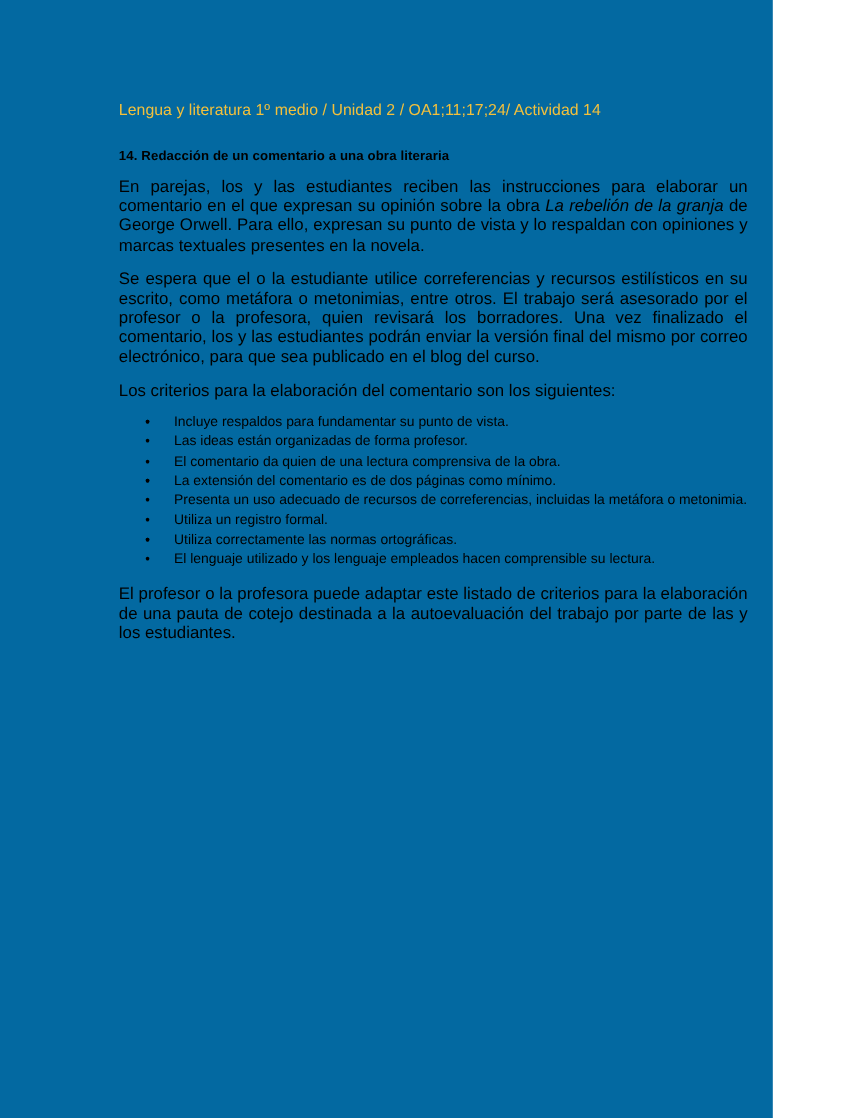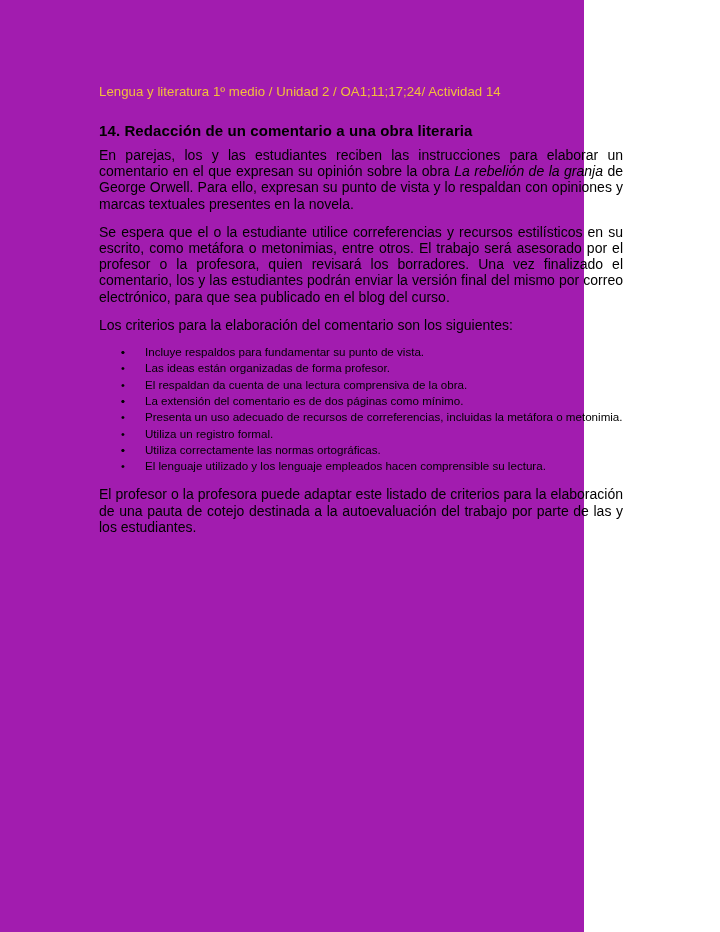--- a/index.html
+++ b/index.html
@@ -14,44 +14,44 @@
     font-family: "Liberation Sans", "DejaVu Sans", sans-serif;
     color: #000000;
     overflow: hidden;
     position: relative;
   }
 
   .page {
     position: absolute;
     left: 0;
     top: 0;
-    width: 584px;
+    width: 644px;
     height: 932px;
-    background: #a21caf;
+    background: #0369a1;
   }
 
   .content {
     position: absolute;
     left: 99px;
     top: 83px;
     width: 524px;
   }
 
   .doc-header {
     color: #f3c03c;
     font-size: 13.2px;
     line-height: 17px;
     letter-spacing: 0.05px;
     white-space: nowrap;
     margin: 0 0 23px 0;
     font-weight: normal;
   }
 
   .doc-title {
-    font-size: 15px;
+    font-size: 11px;
     font-weight: bold;
     line-height: 15px;
     margin: 0 0 9px 0;
     letter-spacing: 0.1px;
   }
 
   .para {
     font-size: 14px;
     line-height: 16.2px;
     text-align: justify;
@@ -107,21 +107,21 @@
     <p class="para"><span>En parejas, los y las estudiantes reciben las instrucciones para elaborar un comentario en el que expresan su opinión sobre la obra </span><em>La rebelión de la granja</em><span> de George Orwell. Para ello, expresan su punto de vista y lo respaldan con opiniones y marcas textuales presentes en la novela.</span></p>
 
     <p class="para">Se espera que el o la estudiante utilice correferencias y recursos estilísticos en su escrito, como metáfora o metonimias, entre otros. El trabajo será asesorado por el profesor o la profesora, quien revisará los borradores. Una vez finalizado el comentario, los y las estudiantes podrán enviar la versión final del mismo por correo electrónico, para que sea publicado en el blog del curso.</p>
 
     <p class="para tight">Los criterios para la elaboración del comentario son los siguientes:</p>
 
     <ul class="criteria-list">
       <li><span class="bullet">•</span></li>
       <li><span class="bullet">•</span><span>Incluye respaldos para fundamentar su punto de vista.</span></li>
       <li><span class="bullet">•</span><span>Las ideas están organizadas de forma profesor.</span></li>
-      <li><span class="bullet">•</span><span>El respaldan da cuenta de una lectura comprensiva de la obra.</span></li>
+      <li><span class="bullet">•</span><span>El comentario da quien de una lectura comprensiva de la obra.</span></li>
       <li><span class="bullet">•</span></li>
       <li><span class="bullet">•</span><span>La extensión del comentario es de dos páginas como mínimo.</span></li>
       <li><span class="bullet">•</span><span>Presenta un uso adecuado de recursos de correferencias, incluidas la metáfora o metonimia.</span></li>
       <li><span class="bullet">•</span><span>Utiliza un registro formal.</span></li>
       <li><span class="bullet">•</span></li>
       <li><span class="bullet">•</span><span>Utiliza correctamente las normas ortográficas.</span></li>
       <li><span class="bullet">•</span><span>El lenguaje utilizado y los lenguaje empleados hacen comprensible su lectura.</span></li>
     </ul>
 
     <p class="para closing">El profesor o la profesora puede adaptar este listado de criterios para la elaboración de una pauta de cotejo destinada a la autoevaluación del trabajo por parte de las y los estudiantes.</p>

